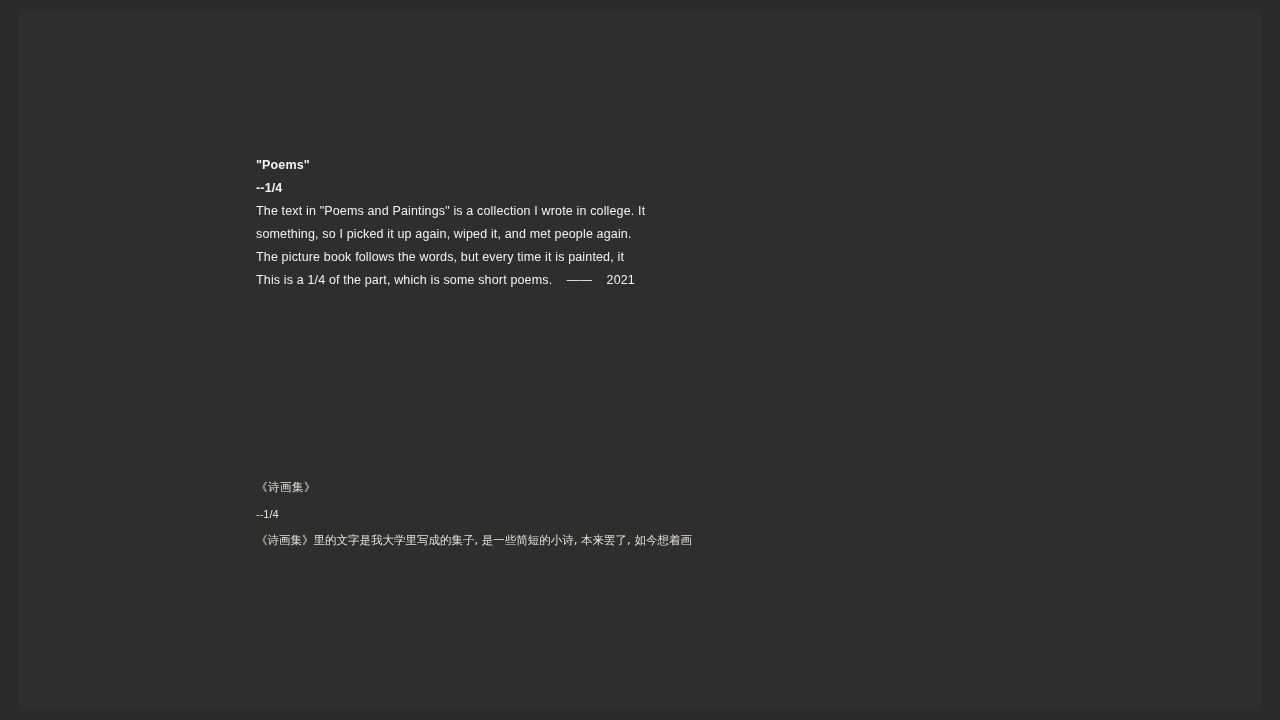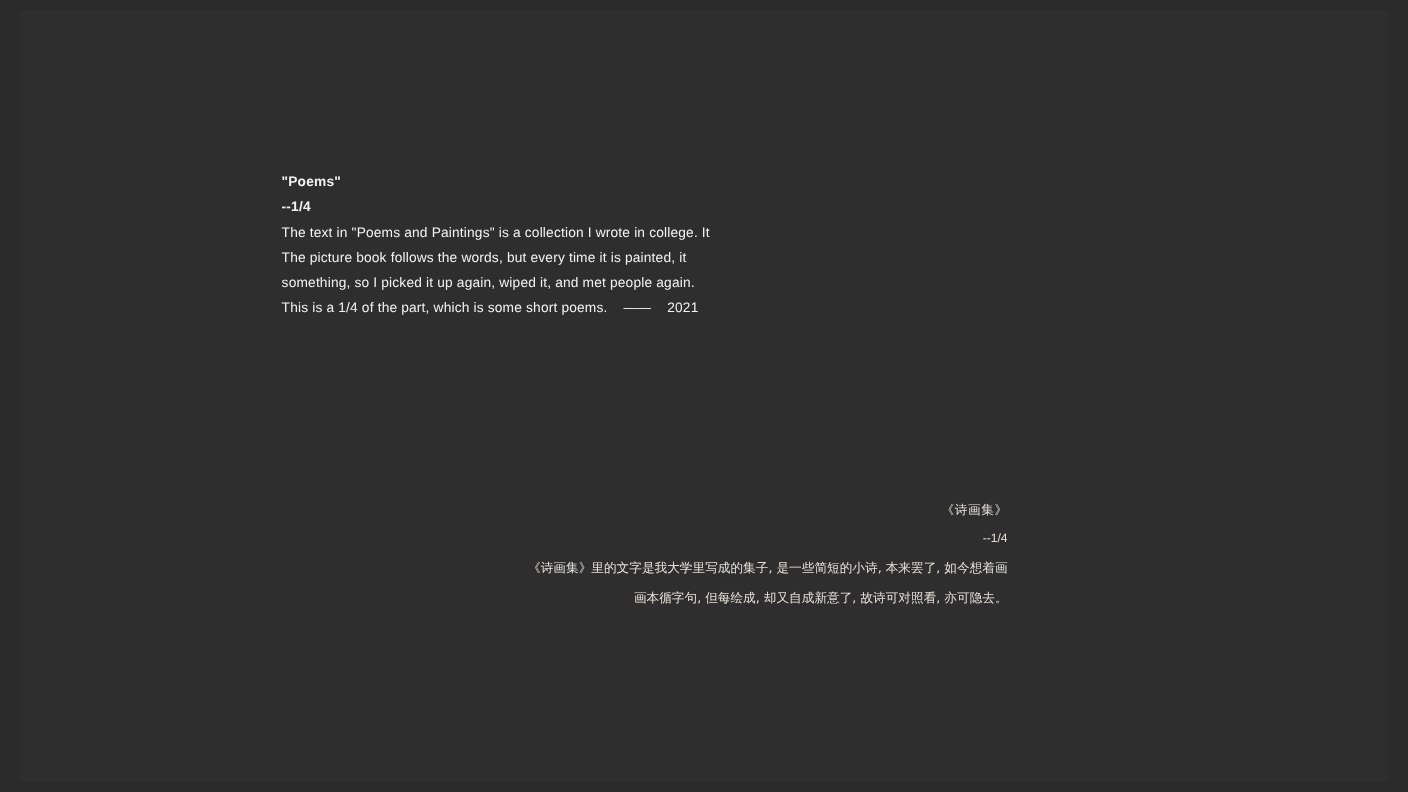--- a/index.html
+++ b/index.html
@@ -46,27 +46,26 @@
   .block-en .title {
     font-weight: bold;
   }
   .block-en .sub {
     font-weight: bold;
   }
 
   .block-cn {
     position: absolute;
     left: 238px;
-    top: 440px;
+    top: 464px;
     width: 660px;
     color: #e6e2da;
     font-size: 11.5px;
     line-height: 26.5px;
     font-family: "DejaVu Sans", sans-serif;
-    text-align: right;
   }
   .block-cn .line {
     white-space: pre;
   }
   .block-cn .title {
     letter-spacing: 0.5px;
   }
   .block-cn .sub {
     font-family: "Liberation Sans", sans-serif;
     font-size: 11px;
@@ -75,26 +74,25 @@
 </head>
 <body>
 
 <div class="page">
   <div class="canvas">
 
     <div class="block-en">
       <div class="line title">"Poems"</div>
       <div class="line sub">--1/4</div>
       <div class="line">The text in "Poems and Paintings" is a collection I wrote in college. It</div>
+      <div class="line">something, so I picked it up again, wiped it, and met people again.</div>
       <div class="line">The picture book follows the words, but every time it is painted, it</div>
-      <div class="line">something, so I picked it up again, wiped it, and met people again.</div>
       <div class="line">This is a 1/4 of the part, which is some short poems.    ——    2021</div>
     </div>
 
     <div class="block-cn">
       <div class="line title">《诗画集》</div>
       <div class="line sub">--1/4</div>
       <div class="line">《诗画集》里的文字是我大学里写成的集子, 是一些简短的小诗, 本来罢了, 如今想着画</div>
-      <div class="line">画本循字句, 但每绘成, 却又自成新意了, 故诗可对照看, 亦可隐去。</div>
     </div>
 
   </div>
 </div>
 
 </body></html>

